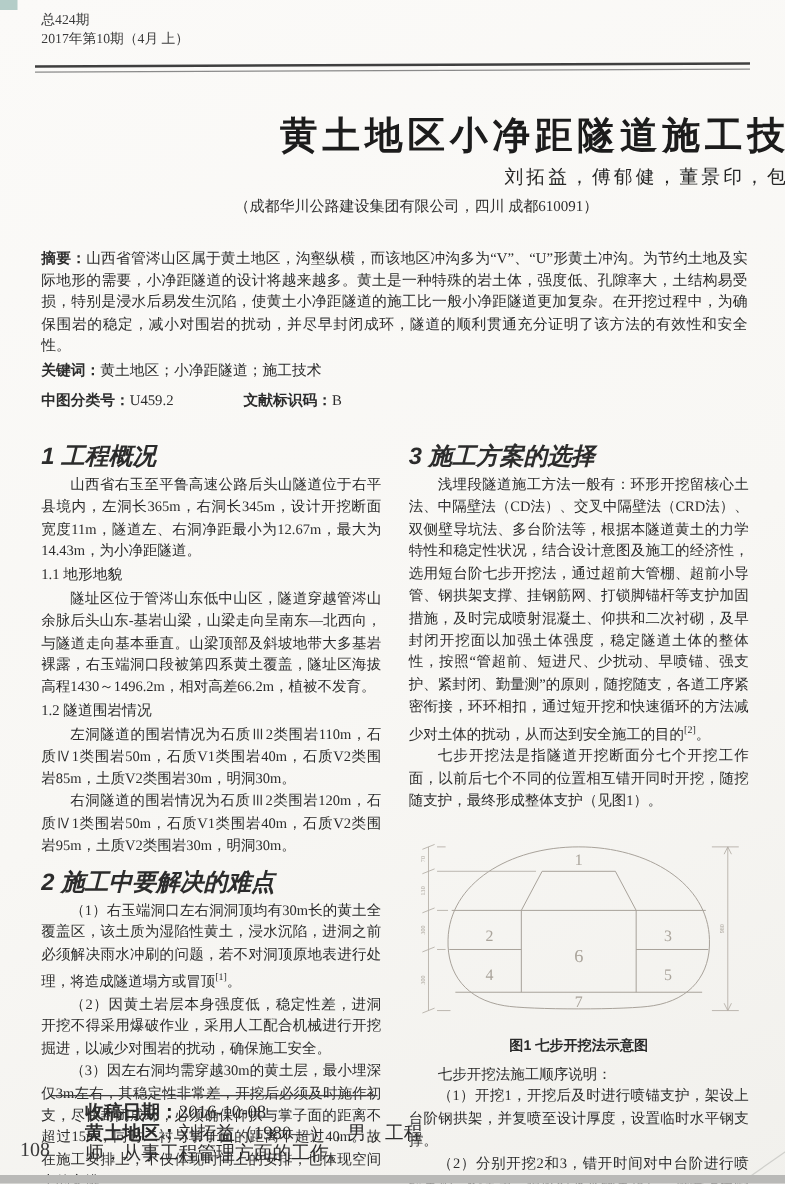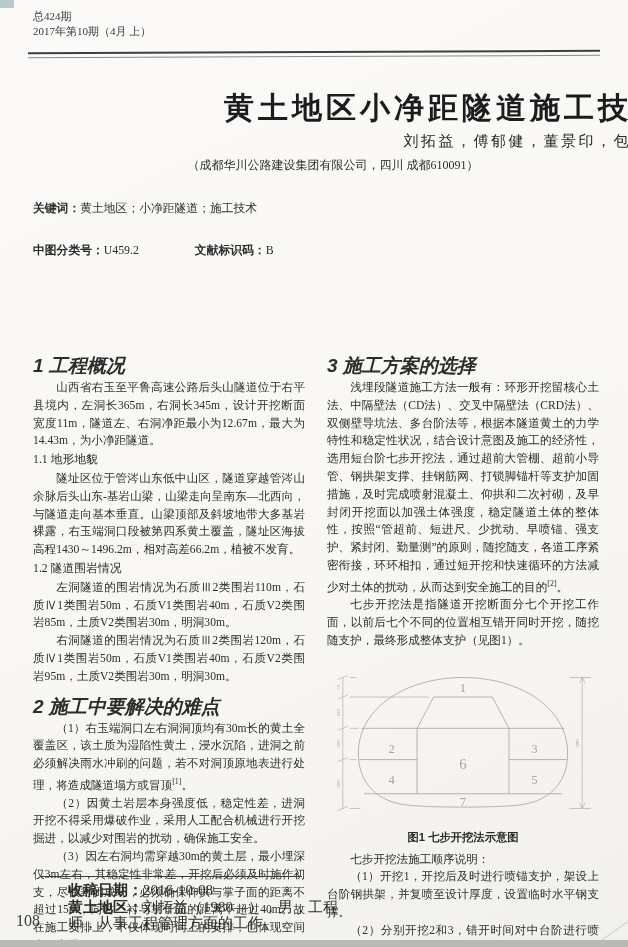--- a/index.html
+++ b/index.html
@@ -19,21 +19,21 @@
     font-family:"Liberation Sans", sans-serif; font-weight:bold; font-size:30px;
     letter-spacing:4px; color:#1c1c1c; }
   .authors { position:absolute; top:132px; left:0; width:100%; text-align:right;
     font-size:15px; letter-spacing:2.5px; color:#262626; }
   .affiliation { position:absolute; top:157px; left:0; width:100%; text-align:center;
     font-size:12px; color:#2e2e2e; }
 
   .meta-block { position:absolute; top:198px; left:33px; width:565px; }
   .abstract { font-size:11.8px; line-height:17.6px; text-align:justify; margin:0; }
   .kw-line { font-size:11.8px; line-height:17.6px; margin:2px 0 0 0; }
-  .clc-line { font-size:11.8px; line-height:17.6px; margin:24px 0 0 0; }
+  .clc-line { font-size:11.8px; line-height:17.6px; margin:6px 0 0 0; }
   .blabel { font-family:"Liberation Sans", sans-serif; font-weight:bold; }
   .clc-gap { display:inline-block; width:56px; }
 
   .columns { position:absolute; top:338px; left:33px; width:566px; display:flex; gap:22px; }
   .col { width:272px; font-size:11.6px; line-height:17.8px; text-align:justify; }
   .h-sec { font-family:"Liberation Sans", sans-serif; font-weight:bold; font-size:19px;
     margin:19px 0 4px 0; line-height:18px;font-style:italic; }
   .h-sec.gap-top { margin-top:12px; }
   .h-sub { font-weight:normal; margin:1px 0; line-height:17.8px; font-size:11.8px; }
   .para { margin:0; text-indent:2em; }
@@ -62,20 +62,21 @@
     <div>总424期</div>
     <div>2017年第10期（4月 上）</div>
   </div>
   <div class="header-rule"></div>
 
   <h1 class="title">黄土地区小净距隧道施工技术</h1>
   <div class="authors">刘拓益，傅郁健，董景印，包术全</div>
   <div class="affiliation">（成都华川公路建设集团有限公司，四川 成都610091）</div>
 
   <div class="meta-block">
+    <p class="abstract"><span class="blabel">摘要：</span><span>山西省管涔山区属于黄土地区，沟壑纵横，而该地区冲沟多为“V”、“U”形黄土冲沟。为节约土地及实际地形的需要，小净距隧道的设计将越来越多。黄土是一种特殊的岩土体，强度低、孔隙率大，土结构易受损，特别是浸水后易发生沉陷，使黄土小净距隧道的施工比一般小净距隧道更加复杂。在开挖过程中，为确保围岩的稳定，减小对围岩的扰动，并尽早封闭成环，隧道的顺利贯通充分证明了该方法的有效性和安全性。</span></p>
     <p class="kw-line"><span class="blabel">关键词：</span><span>黄土地区；小净距隧道；施工技术</span></p>
     <p class="clc-line"><span class="blabel">中图分类号：</span><span>U459.2</span><span class="clc-gap"></span><span class="blabel">文献标识码：</span><span>B</span></p>
   </div>
 
   <div class="columns">
     <div class="col">
       <div class="h-sec">1 工程概况</div>
       <p class="para">山西省右玉至平鲁高速公路后头山隧道位于右平县境内，左洞长365m，右洞长345m，设计开挖断面宽度11m，隧道左、右洞净距最小为12.67m，最大为14.43m，为小净距隧道。</p>
       <div class="h-sub">1.1 地形地貌</div>
       <p class="para">隧址区位于管涔山东低中山区，隧道穿越管涔山余脉后头山东-基岩山梁，山梁走向呈南东—北西向，与隧道走向基本垂直。山梁顶部及斜坡地带大多基岩裸露，右玉端洞口段被第四系黄土覆盖，隧址区海拔高程1430～1496.2m，相对高差66.2m，植被不发育。</p>

